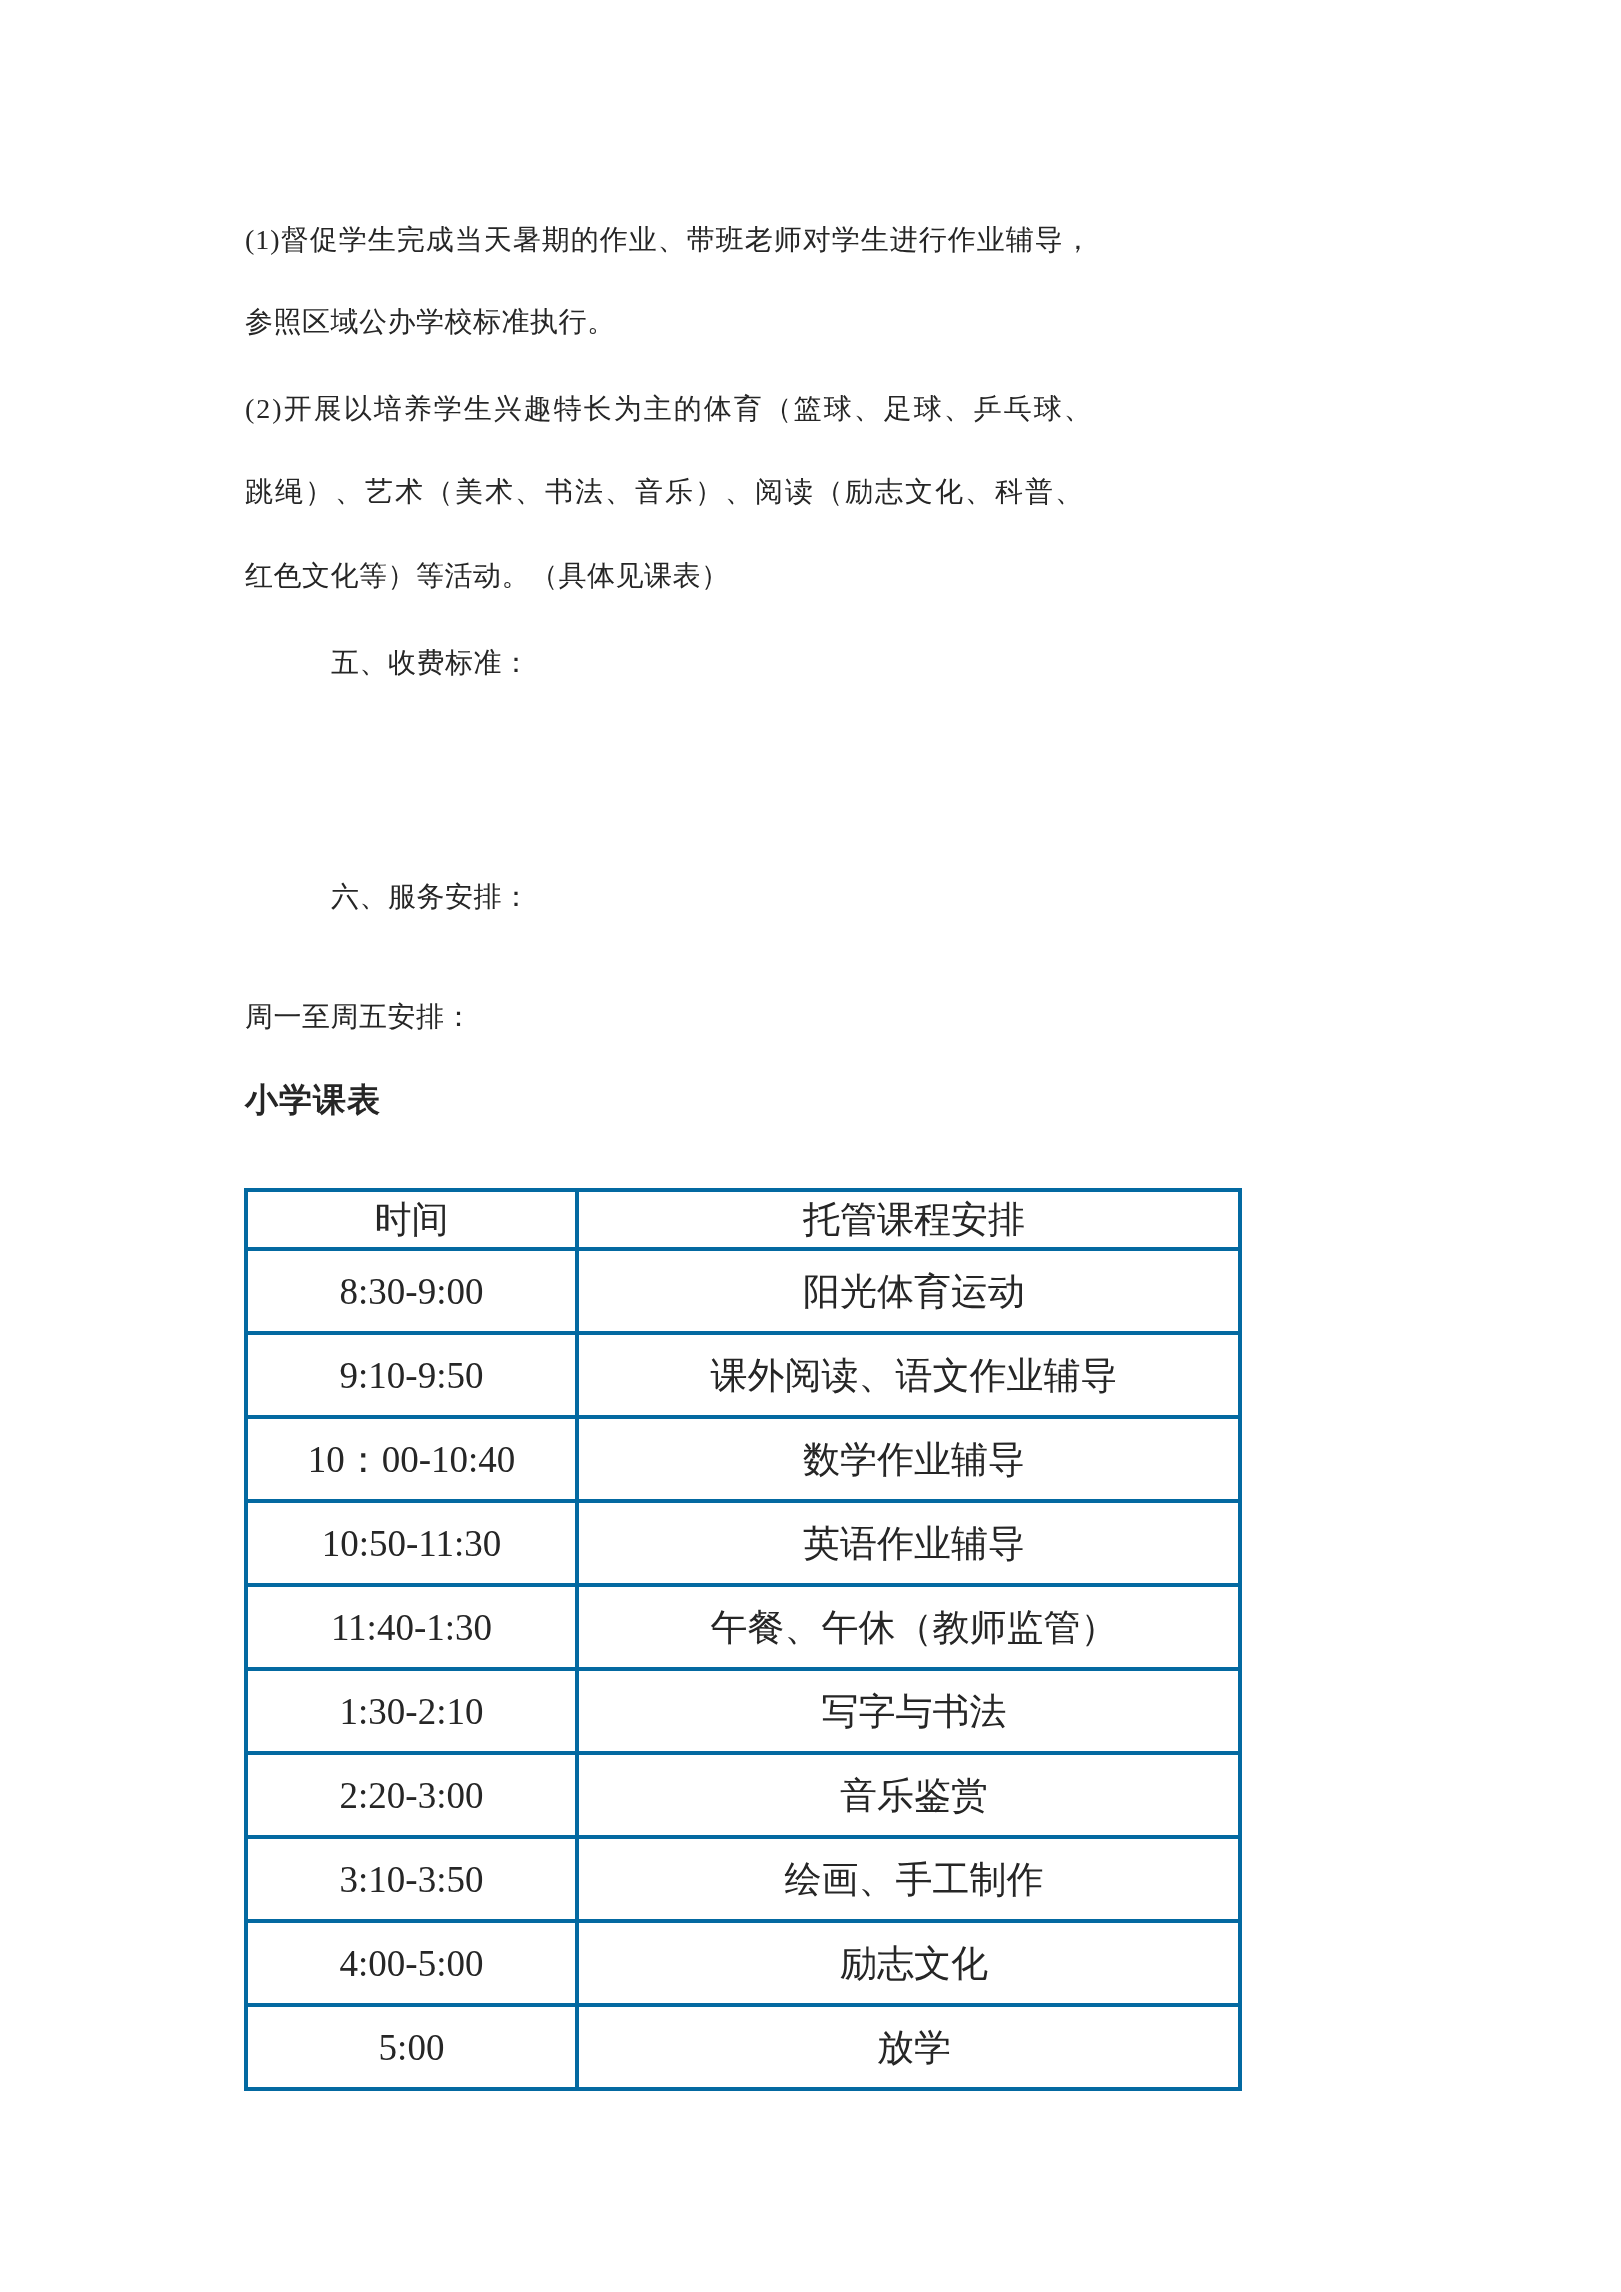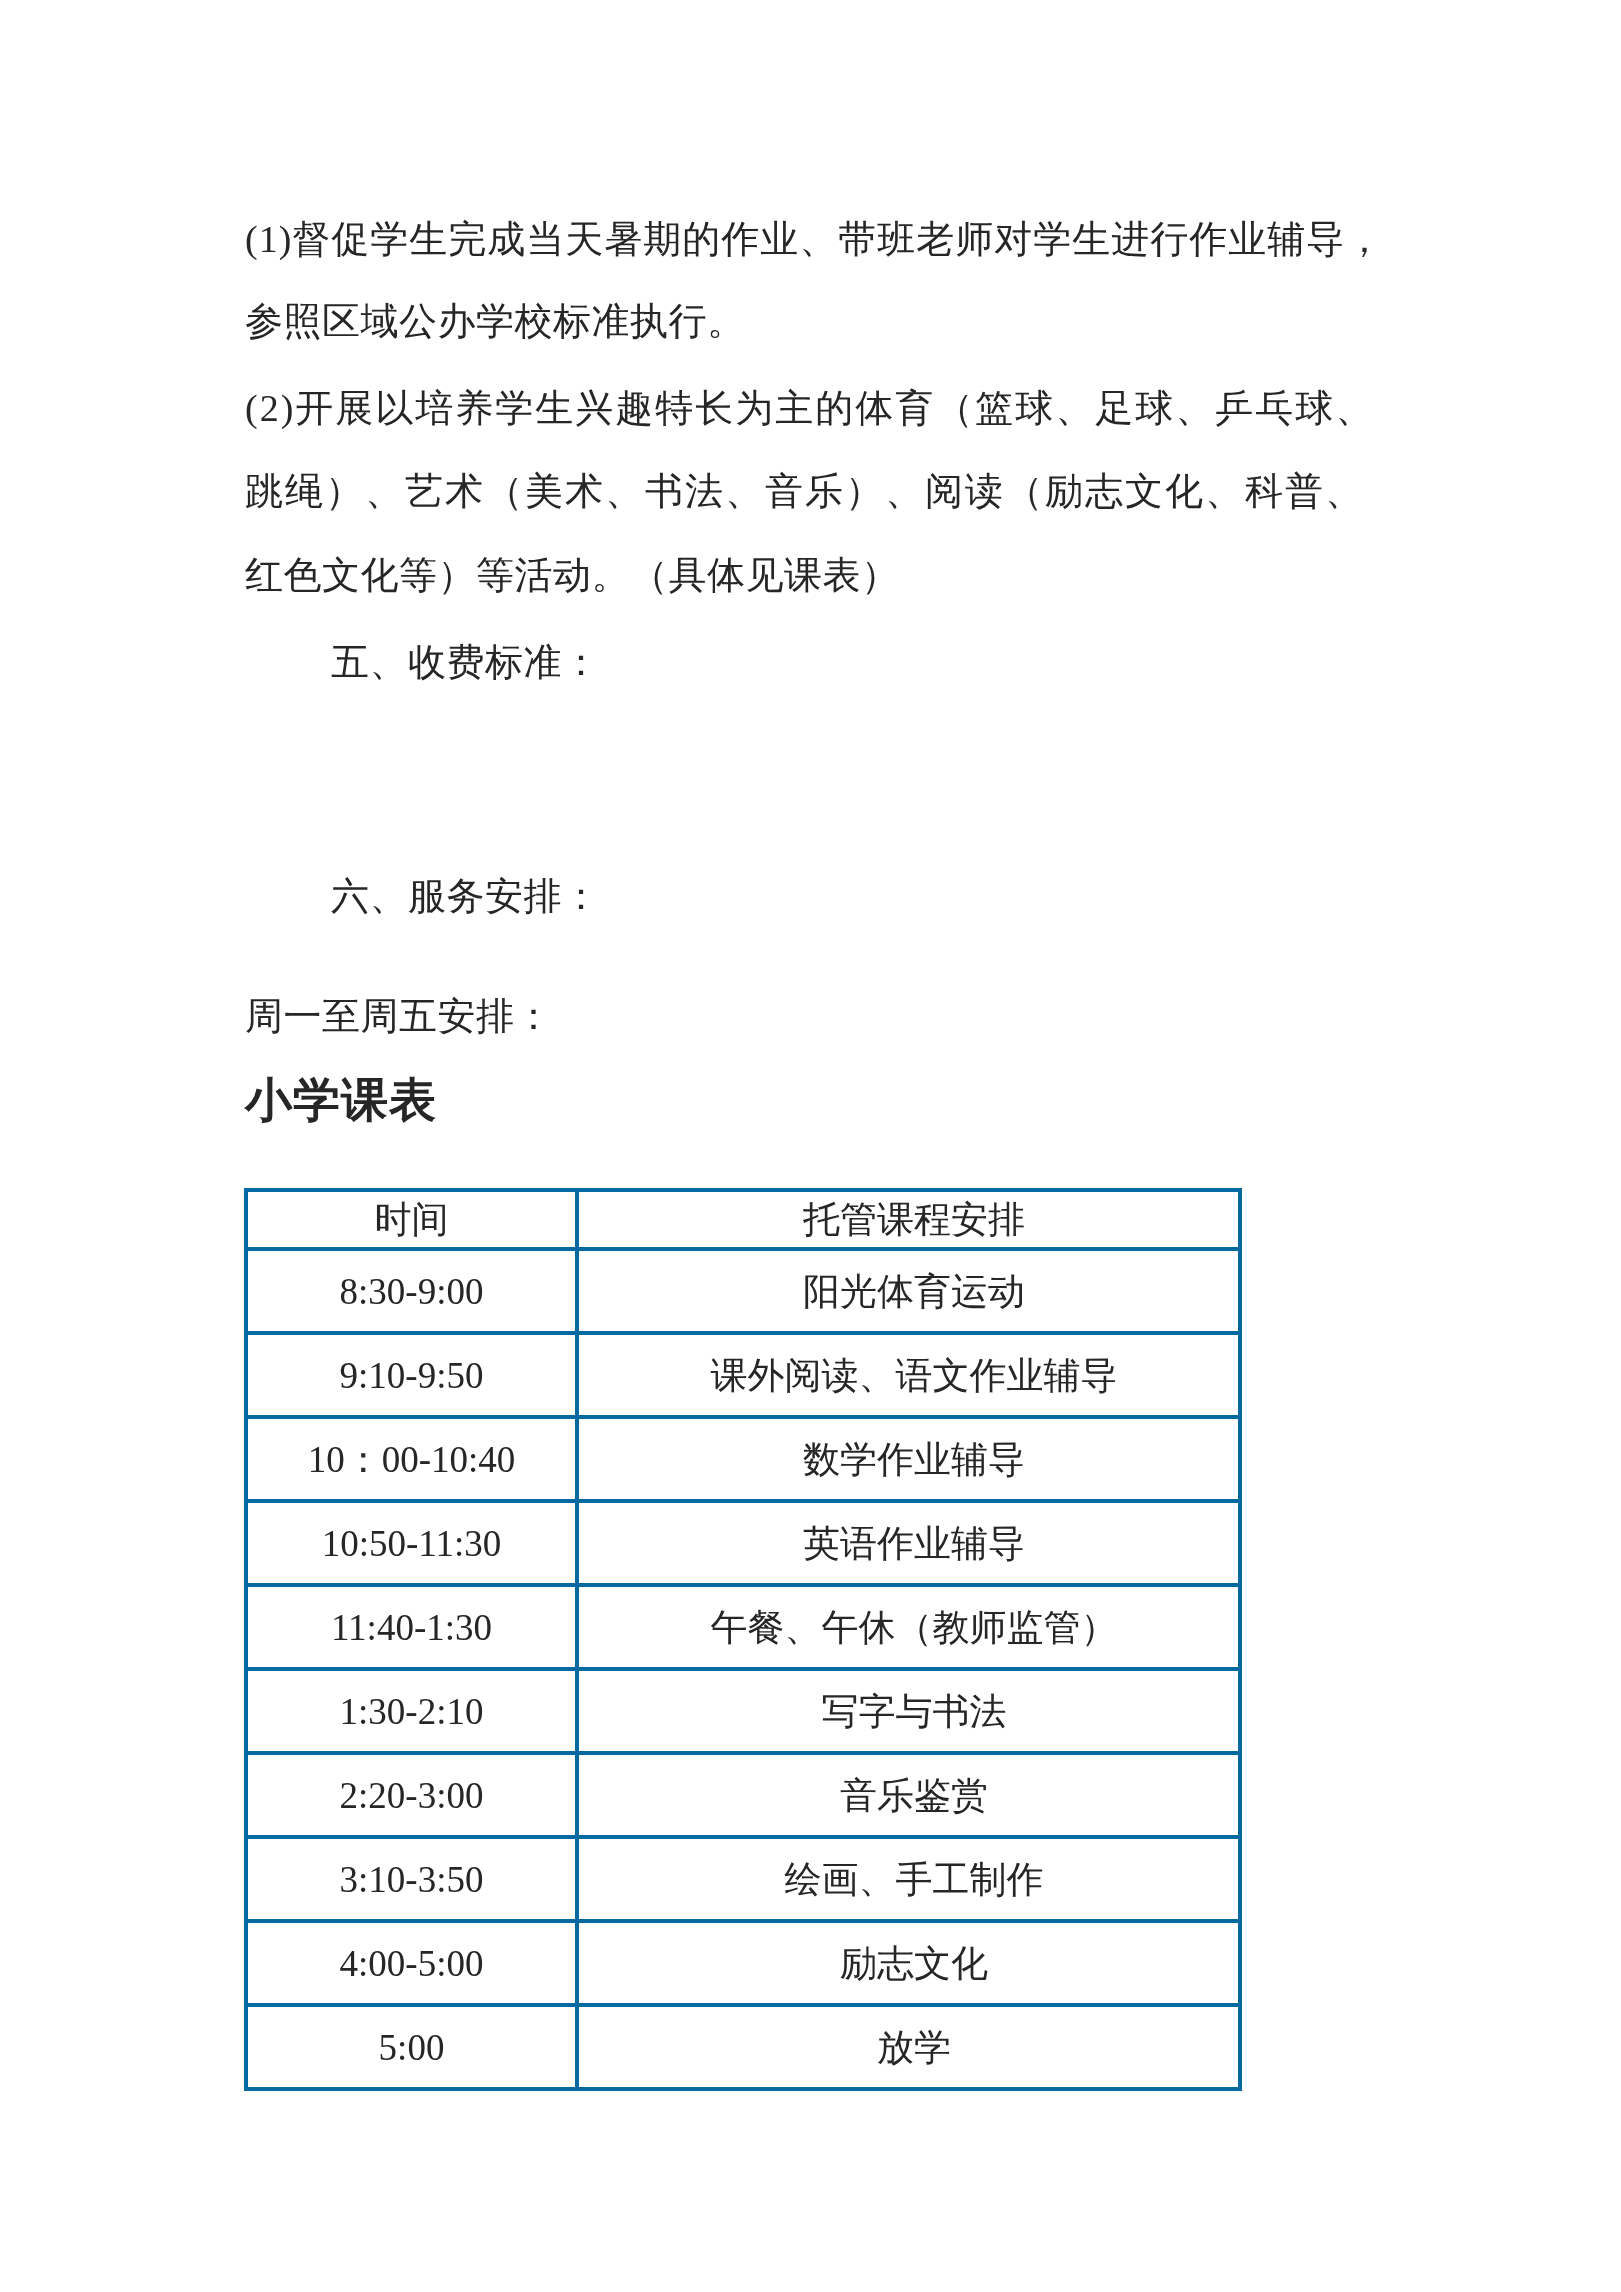--- a/index.html
+++ b/index.html
@@ -16,35 +16,35 @@
     overflow: hidden;
   }
   .page {
     position: absolute;
     inset: 0;
     background: #ffffff;
   }
   .line {
     position: absolute;
     left: 245px;
-    font-size: 38px;
+    font-size: 28px;
     line-height: 43px;
     white-space: pre;
     letter-spacing: 0.5px;
   }
   .indent {
     left: 331px;
   }
   .stretch-sm { letter-spacing: 1px; }
   .stretch    { letter-spacing: 2px; }
   .section-title {
     position: absolute;
     left: 245px;
     top: 1077px;
-    font-size: 47px;
+    font-size: 33px;
     line-height: 47px;
     font-weight: bold;
     letter-spacing: 1px;
     white-space: pre;
   }
   table.schedule {
     position: absolute;
     left: 244px;
     top: 1188px;
     width: 994px;

